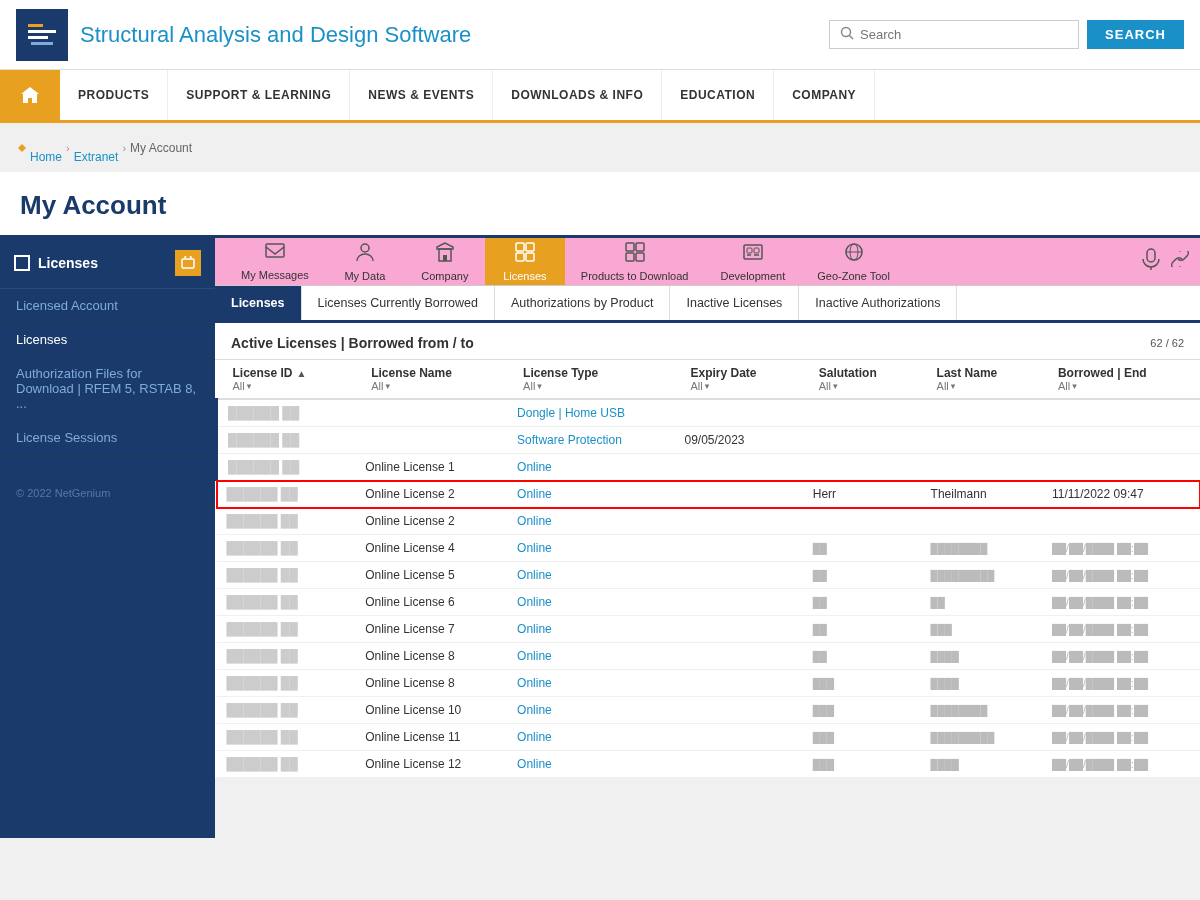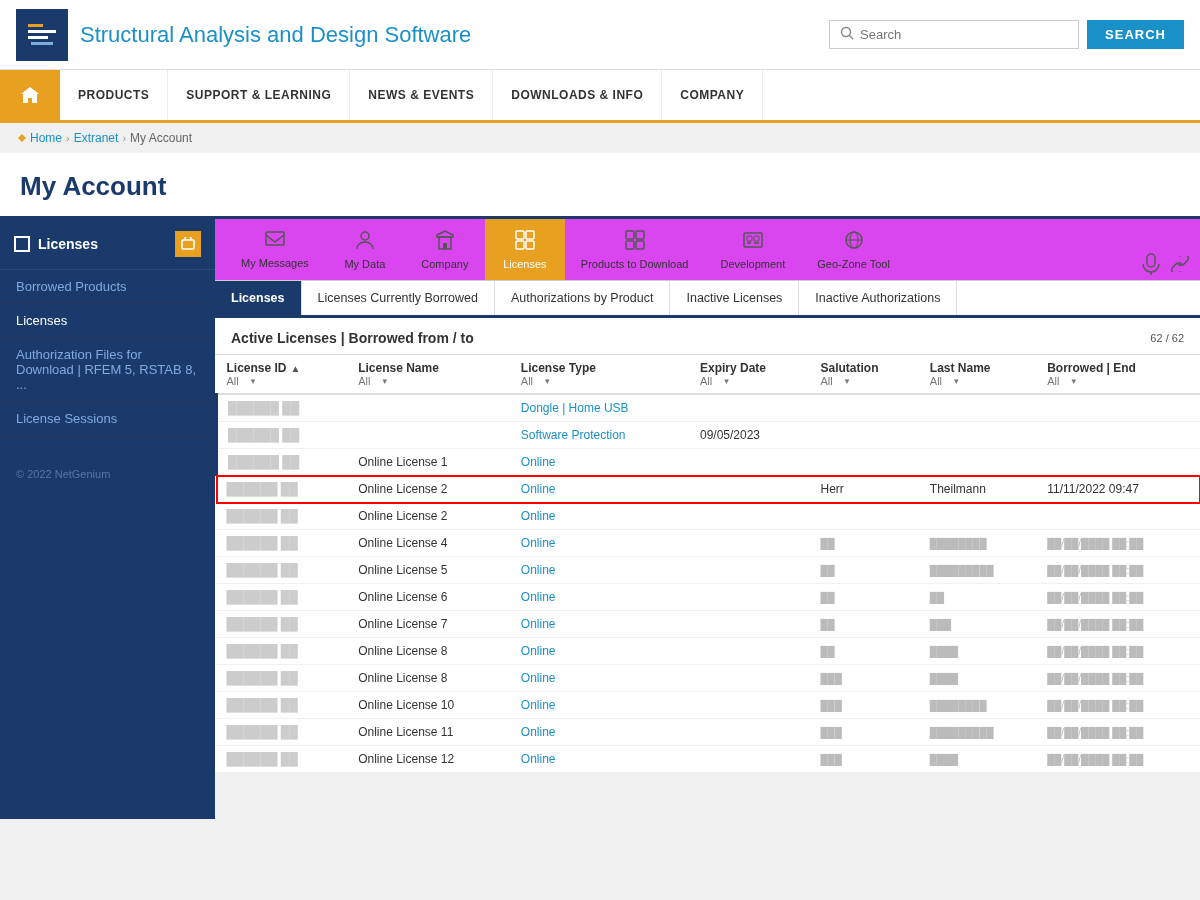--- a/index.html
+++ b/index.html
@@ -101,21 +101,21 @@
     
     .breadcrumb {
       padding: 8px 16px;
       font-size: 12px;
       color: #666;
       background: #f0f0f0;
       display: flex;
       align-items: center;
       gap: 4px;
     }
-    .breadcrumb a { color: #1a90c8; text-decoration: none; }
+    .breadcrumb a { color: #1a90c8; text-decoration: none; margin-top: 19px; }
     .breadcrumb-sep { color: #999; font-size: 11px; }
 
     
     .page-title-section {
       background: #fff;
       padding: 18px 20px 14px 20px;
       border-bottom: 3px solid #1a3a6b;
     }
     .page-title {
       font-size: 26px;
@@ -165,26 +165,26 @@
 
     
     .content-area {
       flex: 1;
       background: #f0f0f0;
       padding: 0;
     }
 
     
     .icon-tab-bar {
-      background: #d946ef;
-      display: flex;
-      align-items: flex-end;
+      background: #f9a8d4;
+      display: flex;
+      align-items: center;
       padding: 0 10px;
       border-bottom: 1px solid #ccc;
-      height: 62px;
+      height: 48px;
       gap: 0;
     }
     .icon-tab {
       display: flex;
       flex-direction: column;
       align-items: center;
       justify-content: center;
       padding: 8px 16px;
       cursor: pointer;
       font-size: 11px;
@@ -248,21 +248,21 @@
       font-size: 11px;
       color: #555;
       font-weight: normal;
     }
     .data-table {
       width: 100%;
       border-collapse: collapse;
     }
     .data-table th {
       background: #fff;
-      padding: 6px 10px;
+      padding: 6px 16px;
       text-align: left;
       font-size: 12px;
       color: #333;
       font-weight: bold;
       border-bottom: 2px solid #ddd;
       white-space: nowrap;
     }
     .data-table td {
       padding: 6px 10px;
       border-bottom: 1px solid #f0f0f0;
@@ -273,21 +273,21 @@
 
     .col-header-with-sort {
       display: flex;
       align-items: center;
       gap: 4px;
     }
     .sort-arrow { font-size: 10px; color: #555; }
     .filter-label {
       display: flex;
       align-items: center;
-      gap: 12px;
+      gap: 2px;
       color: #777;
       font-size: 11px;
       font-weight: normal;
     }
     .chevron { font-size: 9px; }
 
     
     .scroll-area {
       max-height: 480px;
       overflow-y: auto;
@@ -329,20 +329,21 @@
 <div class="nav-bar">
   <div class="nav-home">
     <svg width="22" height="22" viewBox="0 0 22 22" fill="white">
         <path d="M11 3L2 10h2v9h5v-5h4v5h5v-9h2z"></path>
       </svg>
   </div>
   <div class="nav-item">PRODUCTS</div>
   <div class="nav-item">SUPPORT &amp; LEARNING</div>
   <div class="nav-item">NEWS &amp; EVENTS</div>
   <div class="nav-item">DOWNLOADS &amp; INFO</div>
+  <div class="nav-item">EDUCATION</div>
   <div class="nav-item">COMPANY</div>
 </div>
 
 <div class="breadcrumb">
   <svg width="10" height="10" viewBox="0 0 10 10" fill="none">
       <path d="M2 5l4-4 4 4-4 4z" fill="#e8a020"></path>
     </svg>
   <a href="#">Home</a>
   <span class="breadcrumb-sep">›</span>
   <a href="#">Extranet</a>
@@ -360,21 +361,21 @@
     <div class="sidebar-header">
       <span style="border:2px solid #fff;width:16px;height:16px;display:inline-block;"></span>
       <span>Licenses</span>
       <div style="margin-left:auto;background:#e8a020;width:26px;height:26px;display:flex;align-items:center;justify-content:center;">
         <svg width="14" height="14" viewBox="0 0 14 14" fill="white">
             <rect x="1" y="3" width="12" height="9" rx="1" fill="none" stroke="white" stroke-width="1.5"></rect>
             <path d="M4 3V2a3 3 0 016 0v1" stroke="white" stroke-width="1.5" fill="none"></path>
           </svg>
       </div>
     </div>
-    <a class="sidebar-link">Borrowed Products</a>
+    <a class="sidebar-link">Licensed Account</a>
     <a class="sidebar-link active">Licenses</a>
     <a class="sidebar-link">Authorization Files for Download | RFEM 5, RSTAB 8, ...</a>
     <a class="sidebar-link">License Sessions</a>
     <div class="copyright">© 2022 NetGenium</div>
   </div>
 
   <div class="content-area">
 
     <div class="icon-tab-bar">
       <div class="icon-tab">

